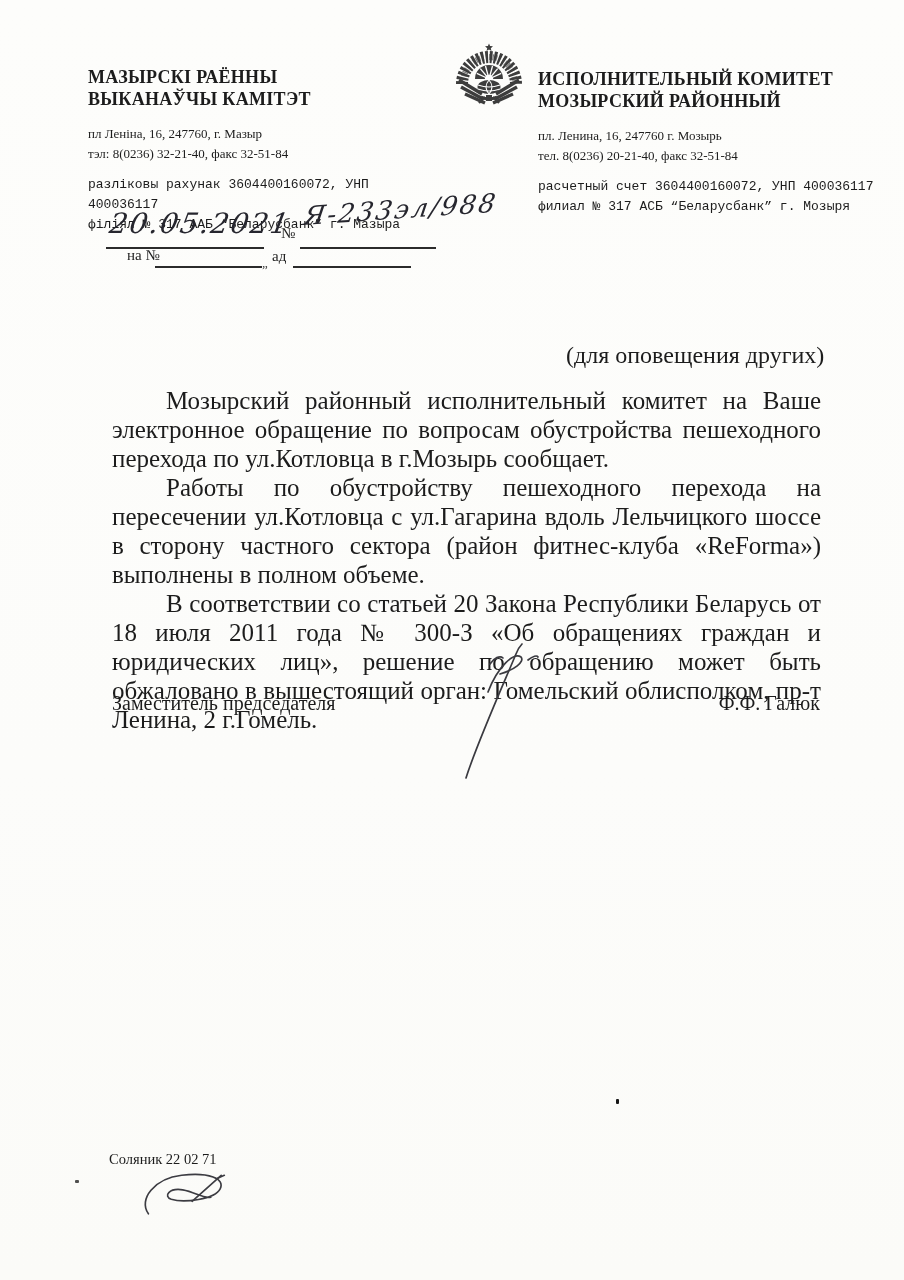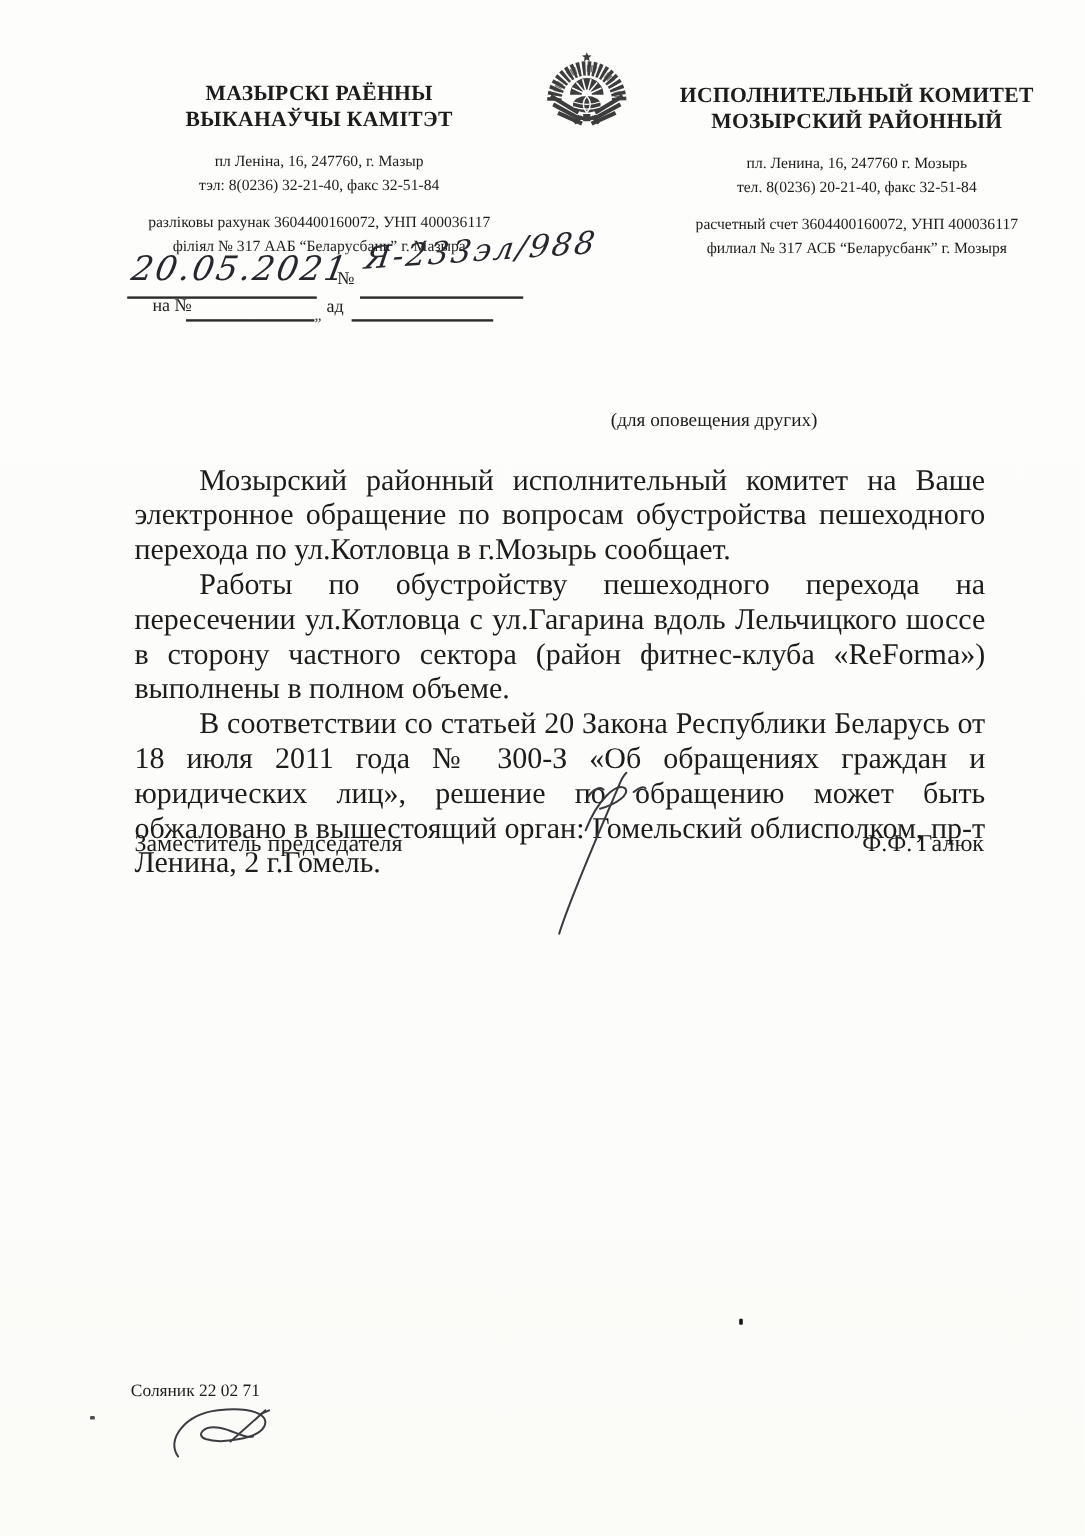--- a/index.html
+++ b/index.html
@@ -5,24 +5,24 @@
   html,body{margin:0;padding:0;}
   body{
     width:904px;height:1280px;position:relative;
     background:linear-gradient(180deg,#fdfdfb 0%,#fcfcfa 60%,#fbfbf8 100%);
     font-family:"Liberation Serif", serif;
     color:#1c1c1c;
     overflow:hidden;
   }
   .abs{position:absolute;}
   
-  .lh-col{text-align:center;}
+  .lh-col{text-align:left;}
   .lh-title{font-weight:bold;font-size:18px;line-height:22px;letter-spacing:.3px;}
   .lh-addr{font-size:13px;line-height:20px;margin-top:14px;}
-  .lh-bank{font-size:13px;line-height:20px;margin-top:11px;}
+  .lh-bank{font-size:13px;line-height:20px;margin-top:11px;font-family:Liberation Mono, monospace;}
   .lh-left{left:88px;top:66px;width:356px;}
   .lh-right{left:538px;top:68px;width:352px;}
   .emblem{left:452px;top:42px;width:74px;height:66px;opacity:.92;}
   
   .hw{
     font-family:"DejaVu Serif", serif;font-style:italic;font-weight:500;
     color:#26262e;letter-spacing:2px;transform:skewX(-10deg);
     white-space:nowrap;
   }
   .hw-date{left:110px;top:207px;font-size:28px;}
@@ -31,21 +31,21 @@
   .rule-date{left:106px;top:247px;width:158px;}
   .rule-number{left:300px;top:247px;width:136px;}
   .lbl{font-size:15px;white-space:nowrap;}
   .lbl-no{left:281px;top:225px;}
   .lbl-na{left:127px;top:247px;}
   .lbl-mark{left:262px;top:255px;font-size:13px;color:#3a3a3a;}
   .lbl-ad{left:272px;top:248px;}
   .rule-na{left:155px;top:266px;width:107px;}
   .rule-ad{left:293px;top:266px;width:118px;}
   
-  .note{left:509px;top:342px;font-size:16px;white-space:nowrap;}
+  .note{left:566px;top:342px;font-size:24px;white-space:nowrap;}
   .body-text{left:112px;top:386px;width:709px;font-size:25px;line-height:29px;text-align:justify;}
   .body-text p{margin:0;text-indent:54px;}
   .sign-row{left:112px;top:692px;width:708px;display:flex;justify-content:space-between;font-size:20px;}
   .executor{left:109px;top:1151px;font-size:14.5px;}
   .sig-main{left:450px;top:634px;width:100px;height:148px;}
   .sig-footer{left:138px;top:1168px;width:104px;height:52px;}
   .speck{background:#161616;border-radius:1px;}
   .speck-a{left:616px;top:1099px;width:3px;height:5px;}
   .speck-b{left:75px;top:1180px;width:4px;height:3px;opacity:.75;}
   svg{display:block;}

